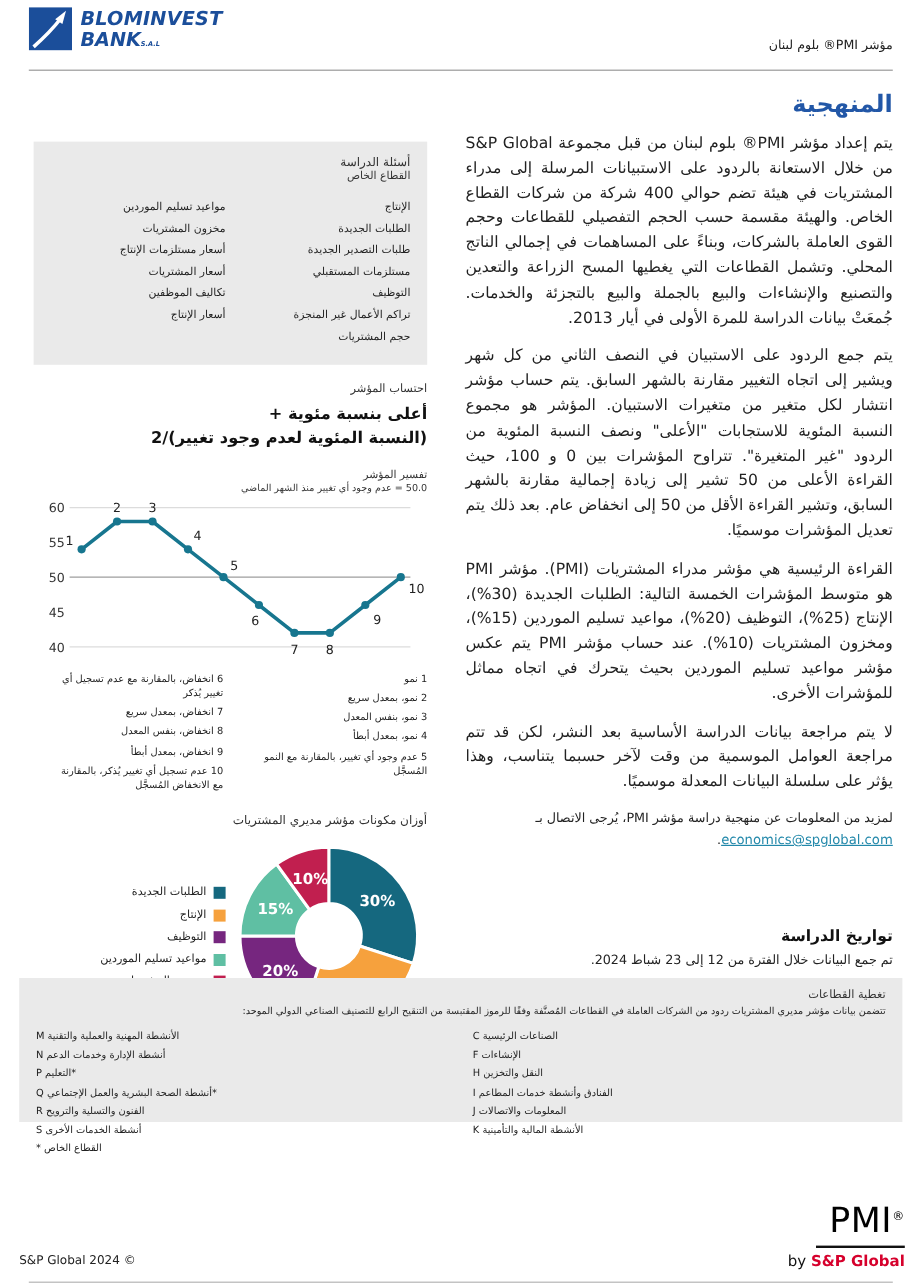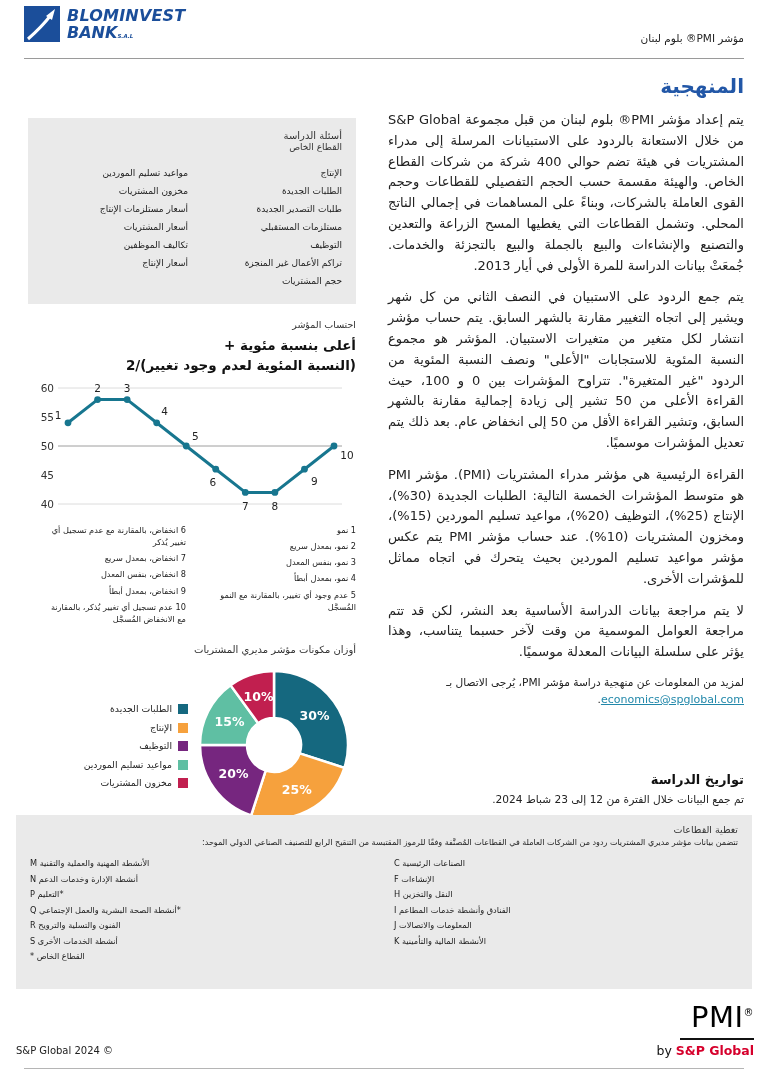--- a/index.html
+++ b/index.html
@@ -48,21 +48,21 @@
   .ll-item{font-size:8.2px;line-height:1.5;margin-bottom:4px;color:#222;}
 
   .weights-title{font-size:10px;margin-top:14px;color:#333;}
   .weights-body{display:flex;gap:4px;margin-top:8px;align-items:center;}
   #donut{direction:ltr;flex:0 0 auto;}
   #donut-legend{flex:1;padding-top:6px;}
   .dl-row{display:flex;gap:6px;margin-bottom:6px;align-items:flex-start;font-size:9.3px;color:#222;line-height:1.35;}
   .dl-swatch{width:10px;height:10px;flex:0 0 10px;margin-top:1px;}
 
   
-  .sector-box{position:absolute;top:815px;left:16px;right:16px;height:174px;background:#eaeaea;padding:9px 14px;box-sizing:border-box;}
+  .sector-box{position:absolute;top:815px;left:16px;right:16px;height:120px;background:#eaeaea;padding:9px 14px;box-sizing:border-box;}
   .sector-title{font-size:9.5px;color:#333;}
   .sector-intro{font-size:8px;color:#222;margin:3px 0 9px;}
   .sector-cols{display:flex;gap:20px;}
   .sector-col{flex:1;}
   .sector-item{font-size:8.2px;line-height:1.9;color:#222;direction:ltr;text-align:left;}
 
   
   .copyright{position:absolute;left:16px;bottom:16px;font-size:10px;color:#222;}
   .pmi-logo{position:absolute;right:14px;bottom:14px;display:flex;flex-direction:column;align-items:flex-end;}
   .pmi-word{font-size:29px;font-weight:400;color:#000;line-height:1;letter-spacing:.5px;}
@@ -133,20 +133,24 @@
             </div>
         </div>
       </div>
 
       <div class="calc-label">احتساب المؤشر</div>
       <div class="calc-formula">
         <div>أعلى بنسبة مئوية +</div>
         <div>(النسبة المئوية لعدم وجود تغيير)/2</div>
       </div>
 
+      <div class="interp">
+        <div class="interp-label">تفسير المؤشر</div>
+        <div class="interp-note">50.0 = عدم وجود أي تغيير منذ الشهر الماضي</div>
+      </div>
 
       <div id="line-chart"><svg width="328" height="140">
             <line x1="30" y1="12" x2="314" y2="12" stroke="#dcdcdc" stroke-width="1"></line>
             <line x1="30" y1="70" x2="314" y2="70" stroke="#9e9e9e" stroke-width="1"></line>
             <line x1="30" y1="128" x2="314" y2="128" stroke="#dcdcdc" stroke-width="1"></line>
             <text x="26" y="16" text-anchor="end" font-size="10.5" fill="#333">60</text>
             <text x="26" y="45" text-anchor="end" font-size="10.5" fill="#333">55</text>
             <text x="26" y="74" text-anchor="end" font-size="10.5" fill="#333">50</text>
             <text x="26" y="103" text-anchor="end" font-size="10.5" fill="#333">45</text>
             <text x="26" y="132" text-anchor="end" font-size="10.5" fill="#333">40</text>

